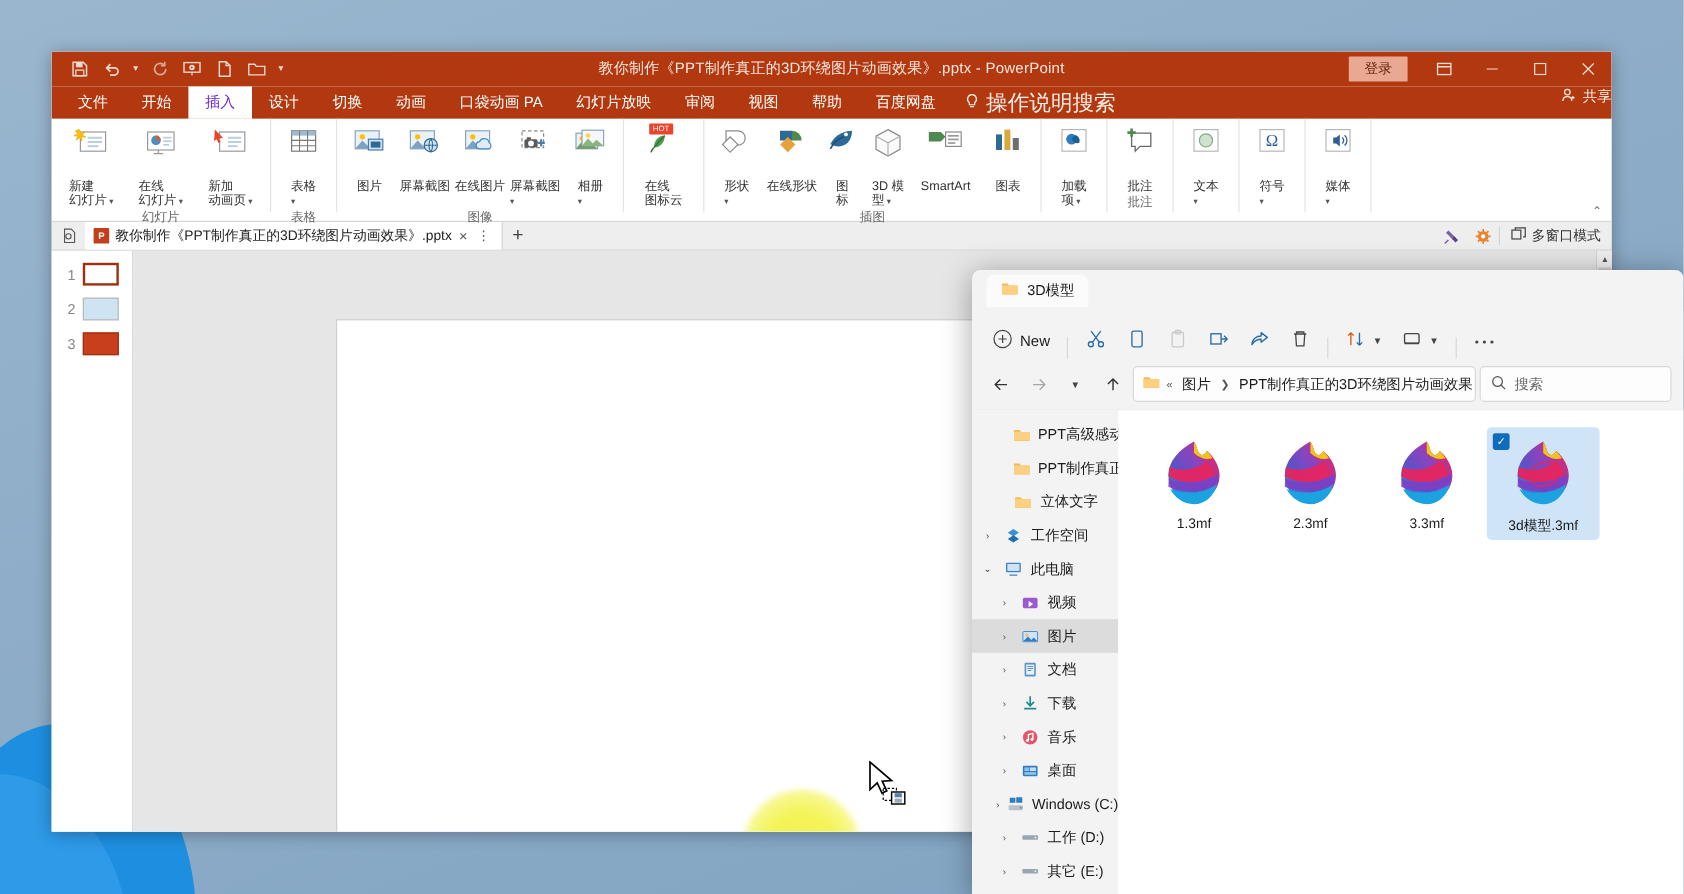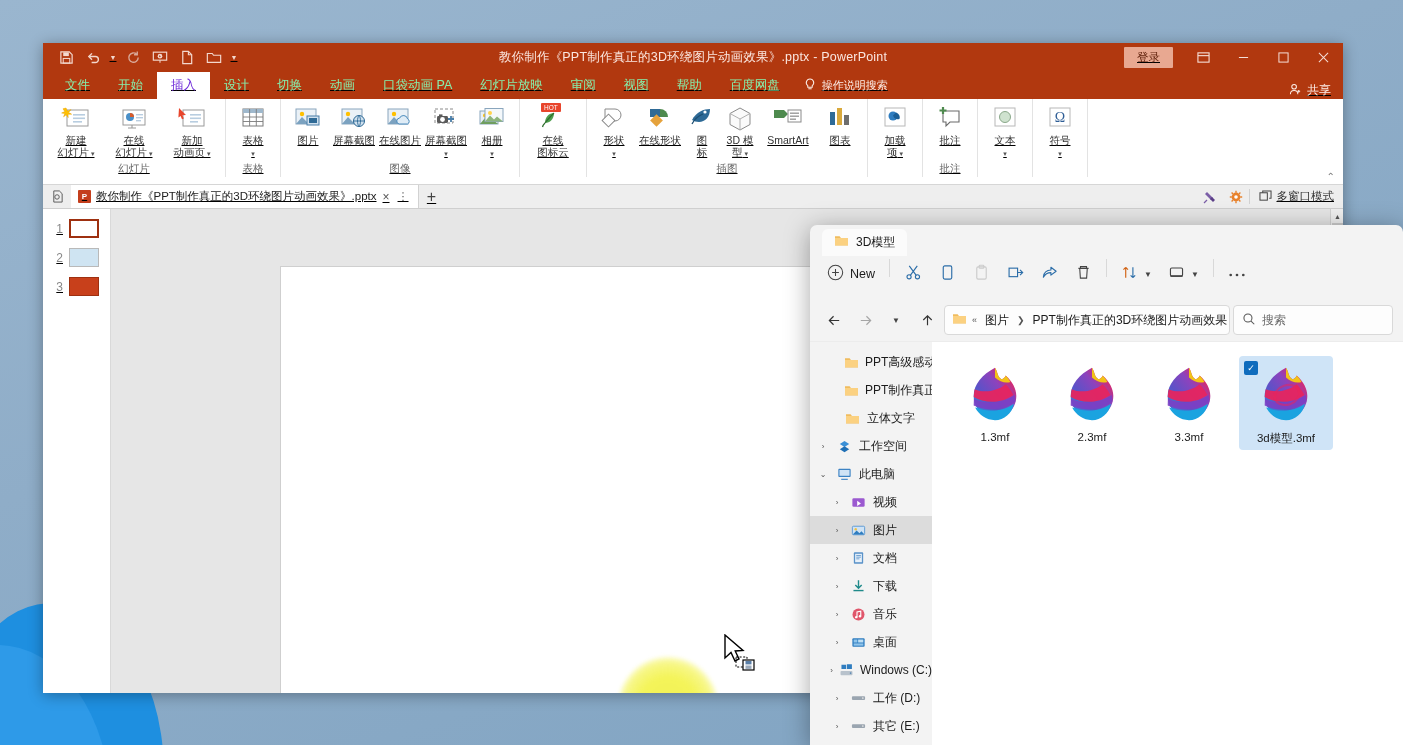--- a/index.html
+++ b/index.html
@@ -18,21 +18,20 @@
   .wall-swoosh2{
     position:absolute; left:-90px; bottom:-150px; width:200px; height:250px;
     background:#2e9ae8; border-radius:70% 90% 0 0 / 95% 100% 0 0;
   }
 
   
   .ppt-win{
     position:absolute; left:43px; top:43px; width:1300px; height:650px;
     background:#ffffff; box-shadow:0 2px 14px rgba(0,0,0,.33);
     overflow:hidden;
-    text-decoration:underline;
   }
   .ppt-titlebar{
     height:29px; background:#B1380F; position:relative;
     display:flex; align-items:center;
   }
   .qat{ display:flex; align-items:center; gap:1px; padding-left:10px; }
   .qat .qbtn{
     width:26px; height:24px; display:flex; align-items:center; justify-content:center;
     color:#f3d8ce; cursor:pointer;
   }
@@ -50,46 +49,46 @@
   }
   .tb-ico{ width:40px; height:29px; display:flex; align-items:center; justify-content:center;
     color:#f5ded6; cursor:pointer; font-size:13px; }
 
   
   .ppt-tabs{
     height:27px; background:#B1380F; display:flex; align-items:stretch;
     padding-left:8px; position:relative;
   }
   .ppt-tab{
-    padding:0 14px; display:flex; align-items:center; color:#86efac; font-size:12.5px;
+    padding:0 14px; display:flex; align-items:center; color:#ffffff; font-size:12.5px;
     cursor:pointer; white-space:nowrap;
   }
   .ppt-tab.active{ background:#ffffff; color:#6d28d9; }
-  .tabs-right{ margin-left:auto; display:flex; align-items:flex-end; padding-right:12px; }
+  .tabs-right{ margin-left:auto; display:flex; align-items:flex-start; }
   .share-btn{ color:#fdeee8; font-size:12px; display:flex; align-items:center; gap:5px; cursor:pointer; }
-  .tell-me{ display:flex; align-items:center; gap:6px; color:#fdeee8; font-size:11px;
+  .tell-me{ display:flex; align-items:center; gap:6px; color:#fdeee8; font-size:18px;
     padding:0 10px; cursor:pointer; }
 
   
   .ribbon{
     height:86px; background:#fff; border-bottom:1px solid #d6d6d6;
     display:flex; align-items:flex-start; position:relative;
   }
   .rgroup{ height:78px; display:flex; flex-direction:column; align-items:center;
     border-right:1px solid #e3e3e3; padding:3px 4px 0; position:relative; }
   .rgroup:last-child{ border-right:none; }
   .rg-items{ display:flex; align-items:flex-start; flex:1; }
   .rg-label{ font-size:10.5px; color:#666; text-align:center; width:100%;
     padding-bottom:1px; }
   .ritem{
     width:46px; display:flex; flex-direction:column; align-items:center;
     padding:2px 1px 0; cursor:pointer; border-radius:2px;
   }
   .ritem .ri-ico{ height:30px; display:flex; align-items:center; justify-content:center; }
-  .ritem .ri-txt{ font-size:10.5px; color:#333; text-align:center; line-height:11.5px; margin-top:1px; }
+  .ritem .ri-txt{ font-size:10.5px; color:#333; line-height:11.5px; margin-top:16px; }
   .ritem .ri-txt .dn{ font-size:7px; color:#555; }
   .ritem.wide{ width:58px; }
   .ritem.narrow{ width:38px; }
   .ribbon-collapse{ position:absolute; right:8px; bottom:2px; font-size:10px; color:#777; cursor:pointer;}
 
   
   .doctabs{
     height:24px; background:#eeeeee; display:flex; align-items:stretch;
     border-bottom:1px solid #cfcfcf; font-size:11.5px;
   }
@@ -145,21 +144,21 @@
   .fe-win{
     position:absolute; left:810px; top:225px; width:593px; height:520px;
     background:#f3f3f3; border-radius:7px 7px 0 0;
     box-shadow:0 4px 26px rgba(0,0,0,.35); overflow:hidden;
     font-size:12px; color:#1b1b1b;
   }
   .fe-tabbar{ height:34px; display:flex; align-items:center; padding-left:12px; gap:7px;}
   .fe-tab{ display:flex; align-items:center; gap:7px; padding:5px 12px; background:#fbfbfb;
     border-radius:6px 6px 0 0; font-size:12px; cursor:pointer;}
   .fe-toolbar{
-    height:40px; background:#f3f3f3; display:flex; align-items:flex-start; padding:0 10px; gap:2px;
+    height:40px; background:#f3f3f3; display:flex; align-items:flex-end; padding:0 10px; gap:2px;
   }
   .tbtn{ height:30px; min-width:32px; display:flex; align-items:center; justify-content:center;
     gap:6px; border-radius:4px; cursor:pointer; padding:0 7px; }
   .tbtn.dis{ opacity:.38; }
   .tb-sep{ width:1px; height:18px; background:#d8d8d8; margin:0 5px; }
   .tbtn .lbl{ font-size:12.5px; }
   .chev{ font-size:8px; color:#444; }
 
   .fe-addrbar{ height:42px; display:flex; align-items:center; padding:0 10px; gap:3px;}
   .nav-btn{ width:28px;height:28px;display:flex;align-items:center;justify-content:center;
@@ -614,20 +613,37 @@
               </svg>
           </div>
           <div class="ri-txt">
             <span>符号</span><br><span class="dn">▾</span>
           </div>
         </div>
       </div>
       <div class="rg-label"></div>
     </div>
 
+    <div class="rgroup">
+      <div class="rg-items">
+        <div class="ritem">
+          <div class="ri-ico">
+            <svg width="30" height="26" viewBox="0 0 30 26">
+                <rect x="5" y="2" width="20" height="18" fill="#fff" stroke="#b8b8b8"></rect>
+                <path d="M11 8.5h2.5l3-2.5v10l-3-2.5H11z" fill="#2f5e96"></path>
+                <path d="M18.5 8.5a3.2 3.2 0 0 1 0 5M20.5 6.8a5.5 5.5 0 0 1 0 8.4" fill="none" stroke="#2f5e96" stroke-width="1.1"></path>
+              </svg>
+          </div>
+          <div class="ri-txt">
+            <span>媒体</span><br><span class="dn">▾</span>
+          </div>
+        </div>
+      </div>
+      <div class="rg-label"></div>
+    </div>
 
     <div class="ribbon-collapse">⌃</div>
   </div>
 
   <div class="doctabs">
     <div class="dt-left">
       <svg width="13" height="13" viewBox="0 0 14 14">
           <path d="M3 1h6l3 3v9H3z" fill="none" stroke="#555" stroke-width="1"></path>
           <circle cx="6.5" cy="7.5" r="2.4" fill="none" stroke="#555" stroke-width="1"></circle>
         </svg>

